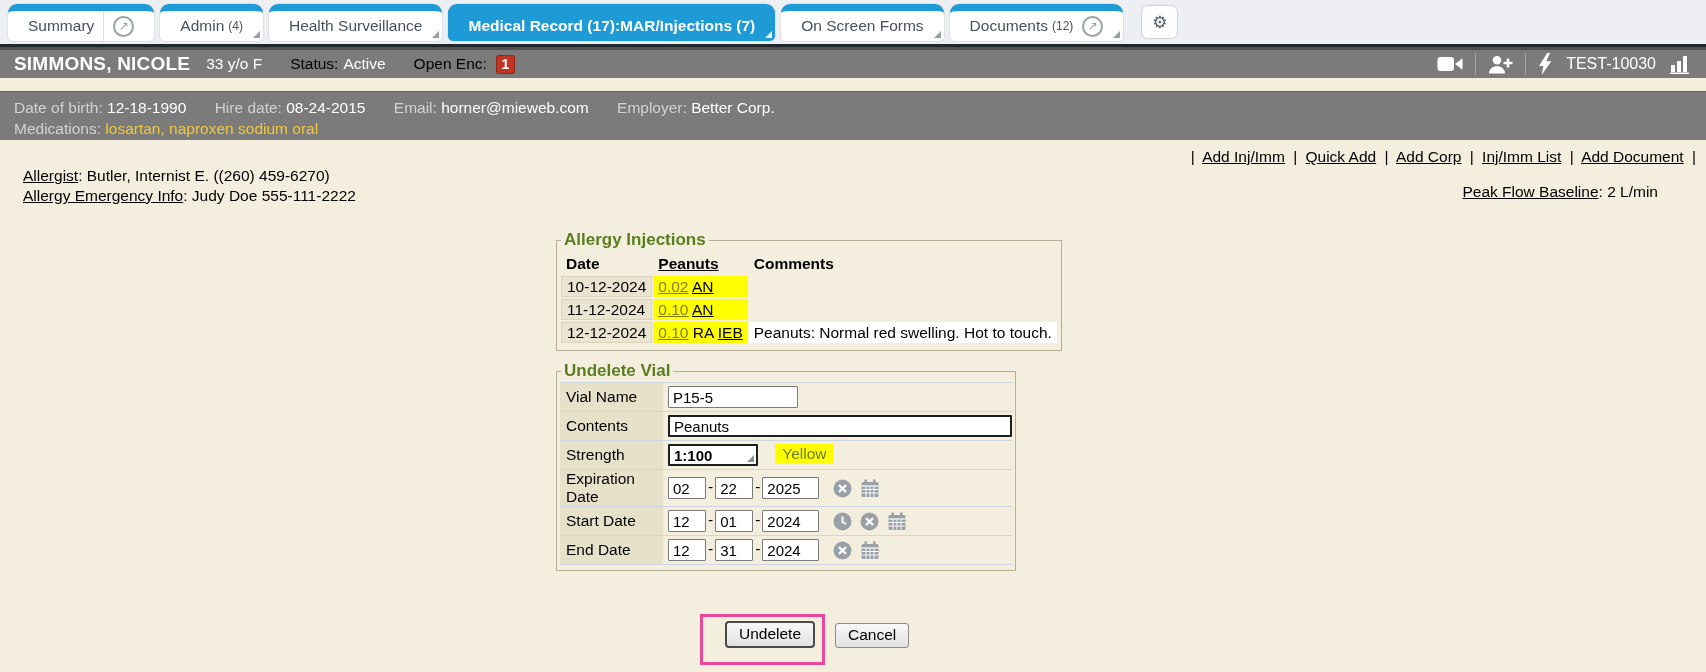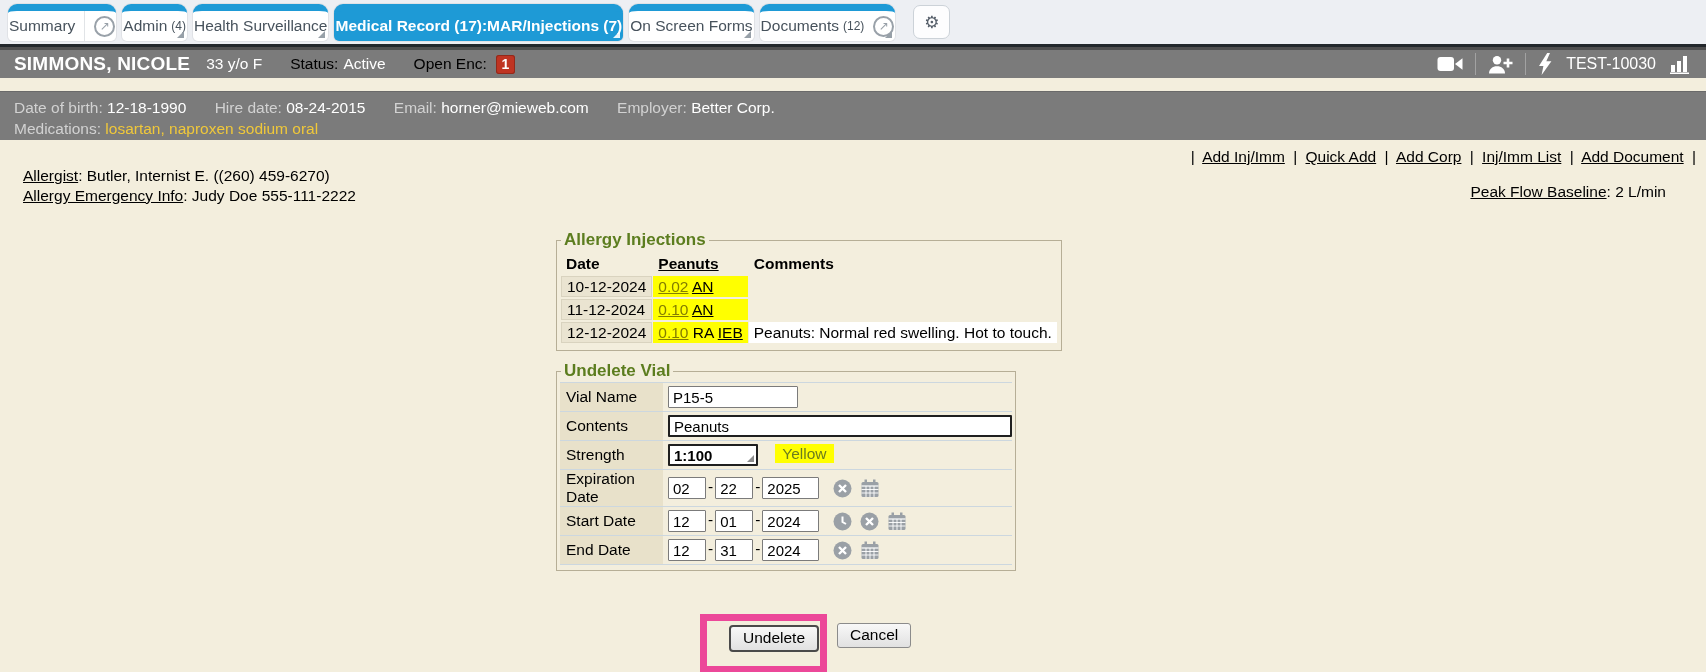--- a/index.html
+++ b/index.html
@@ -3,21 +3,21 @@
 <meta charset="utf-8">
 <style>
   * { box-sizing: border-box; margin: 0; padding: 0; }
   html,body { width:1706px; height:672px; overflow:hidden; }
   body { font-family:"Liberation Sans", sans-serif; background:#f3eedd; color:#000; }
   a { color:#000; text-decoration:underline; cursor:pointer; }
 
   
   .tabbar { height:44px; background:#edeff3; display:flex; align-items:flex-start; padding-left:8px; }
   .tab { position:relative; margin-top:4px; height:37px; background:#ffffff; border-top:7px solid #1e9ad6;
-         border-radius:9px 9px 5px 5px; display:flex; align-items:center; padding:0 1px; margin-right:6px;
+         border-radius:9px 9px 5px 5px; display:flex; align-items:center; padding:0 20px; margin-right:6px;
          color:#47525c; font-size:15.5px; box-shadow:0 0 0 1px rgba(0,0,0,.05); cursor:pointer; white-space:nowrap; }
   .tab.active { background:#1e9ad6; border-top-color:#1e9ad6; color:#fff; font-weight:bold; }
   .count { font-size:12px; margin-left:4px; }
   .fold { position:absolute; right:3px; bottom:3px; width:0; height:0;
           border-left:7px solid transparent; border-bottom:7px solid #97a0a8; }
   .tab.active .fold { border-bottom-color:rgba(255,255,255,.9); }
   .popout { width:21px; height:21px; border:2px solid #99a1a9; border-radius:50%; color:#99a1a9;
             font-size:12px; display:flex; align-items:center; justify-content:center; margin-left:9px; flex:0 0 auto; }
   .popout-sep { border-left:1px solid #e1e4e7; align-self:stretch; margin-left:9px; }
   .gearbtn { width:37px; height:34px; margin-left:12px; margin-top:5px; background:#fdfdfe; border:1px solid #ccd2d8;
@@ -43,21 +43,21 @@
   .demobar { height:49px; background:#7b7b7b; border-top:1px solid #6a6a6a; padding:5px 14px; color:#fff;
              font-size:15.5px; line-height:21px;margin-top:13px; }
   .dlabel { color:#d2d2d2; }
   .dvalue { color:#fff; margin-right:24px; }
   .meds { color:#f0c83a; }
 
   
   .content { position:relative; height:545px; background:#f3eedd; }
   .links-row { position:absolute; top:8px; right:6px; font-size:15.5px; white-space:nowrap; }
   .links-row .sep { margin:0 4px; text-decoration:none; }
-  .peak-flow { position:absolute; top:43px; right:40px; font-size:15.5px;text-align:right; }
+  .peak-flow { position:absolute; top:43px; right:48px; font-size:15.5px;text-align:right; }
   .allergy-block { position:absolute; top:26px; left:23px; font-size:15.5px; line-height:19.5px; }
 
   fieldset { position:absolute; left:556px; width:460px; border:1px solid #b6ae96; padding:1px 3px 5px 3px; }
   fieldset legend { color:#5c7d1f; font-weight:bold; font-size:17px; padding:0 3px; margin-left:1px; }
   .fs-inj { top:90px; }
   .fs-vial { top:221px; }
 
   
   .injtable { border-collapse:separate; border-spacing:1px 2px; font-size:15.5px; }
   .injtable td { padding:0 5px; height:21px; vertical-align:middle; white-space:nowrap; }
@@ -83,21 +83,21 @@
   .strength-wrap { position:relative; display:inline-block; vertical-align:middle; }
   .grip { position:absolute; right:4px; bottom:4px; width:0; height:0;
           border-left:7px solid transparent; border-bottom:7px solid #8d8d8d; }
   .hl-badge { background:#ffff00; color:#6b7c1f; padding:1px 7px; margin-left:13px; }
   .dash { margin:0 2px; }
   .ficon { display:inline-flex; vertical-align:middle; margin-left:4px; cursor:pointer; }
   .ficon.first { margin-left:9px; }
 
   
   .btn-row { position:absolute; left:700px; top:474px; display:flex; align-items:flex-start; }
-  .redbox { border:7px solid #ec4899; padding:4px 1px 14px 22px; display:inline-block; }
+  .redbox { border:3px solid #ec4899; padding:4px 7px 14px 22px; display:inline-block; }
   .btn { font-family:"Liberation Sans", sans-serif; font-size:15.5px; color:#000; padding:2px 12px 3px;
          background:linear-gradient(#f8f8f8,#e1e1e1); border:1px solid #8b8b8b; border-radius:3px; cursor:pointer; }
   .btn-undelete { border:2px solid #4a4a4a; border-radius:4px; }
   .btn-cancel { margin-left:10px; margin-top:9px; }
 </style>
 </head>
 <body>
 
 <div class="tabbar">
   <div class="tab">

